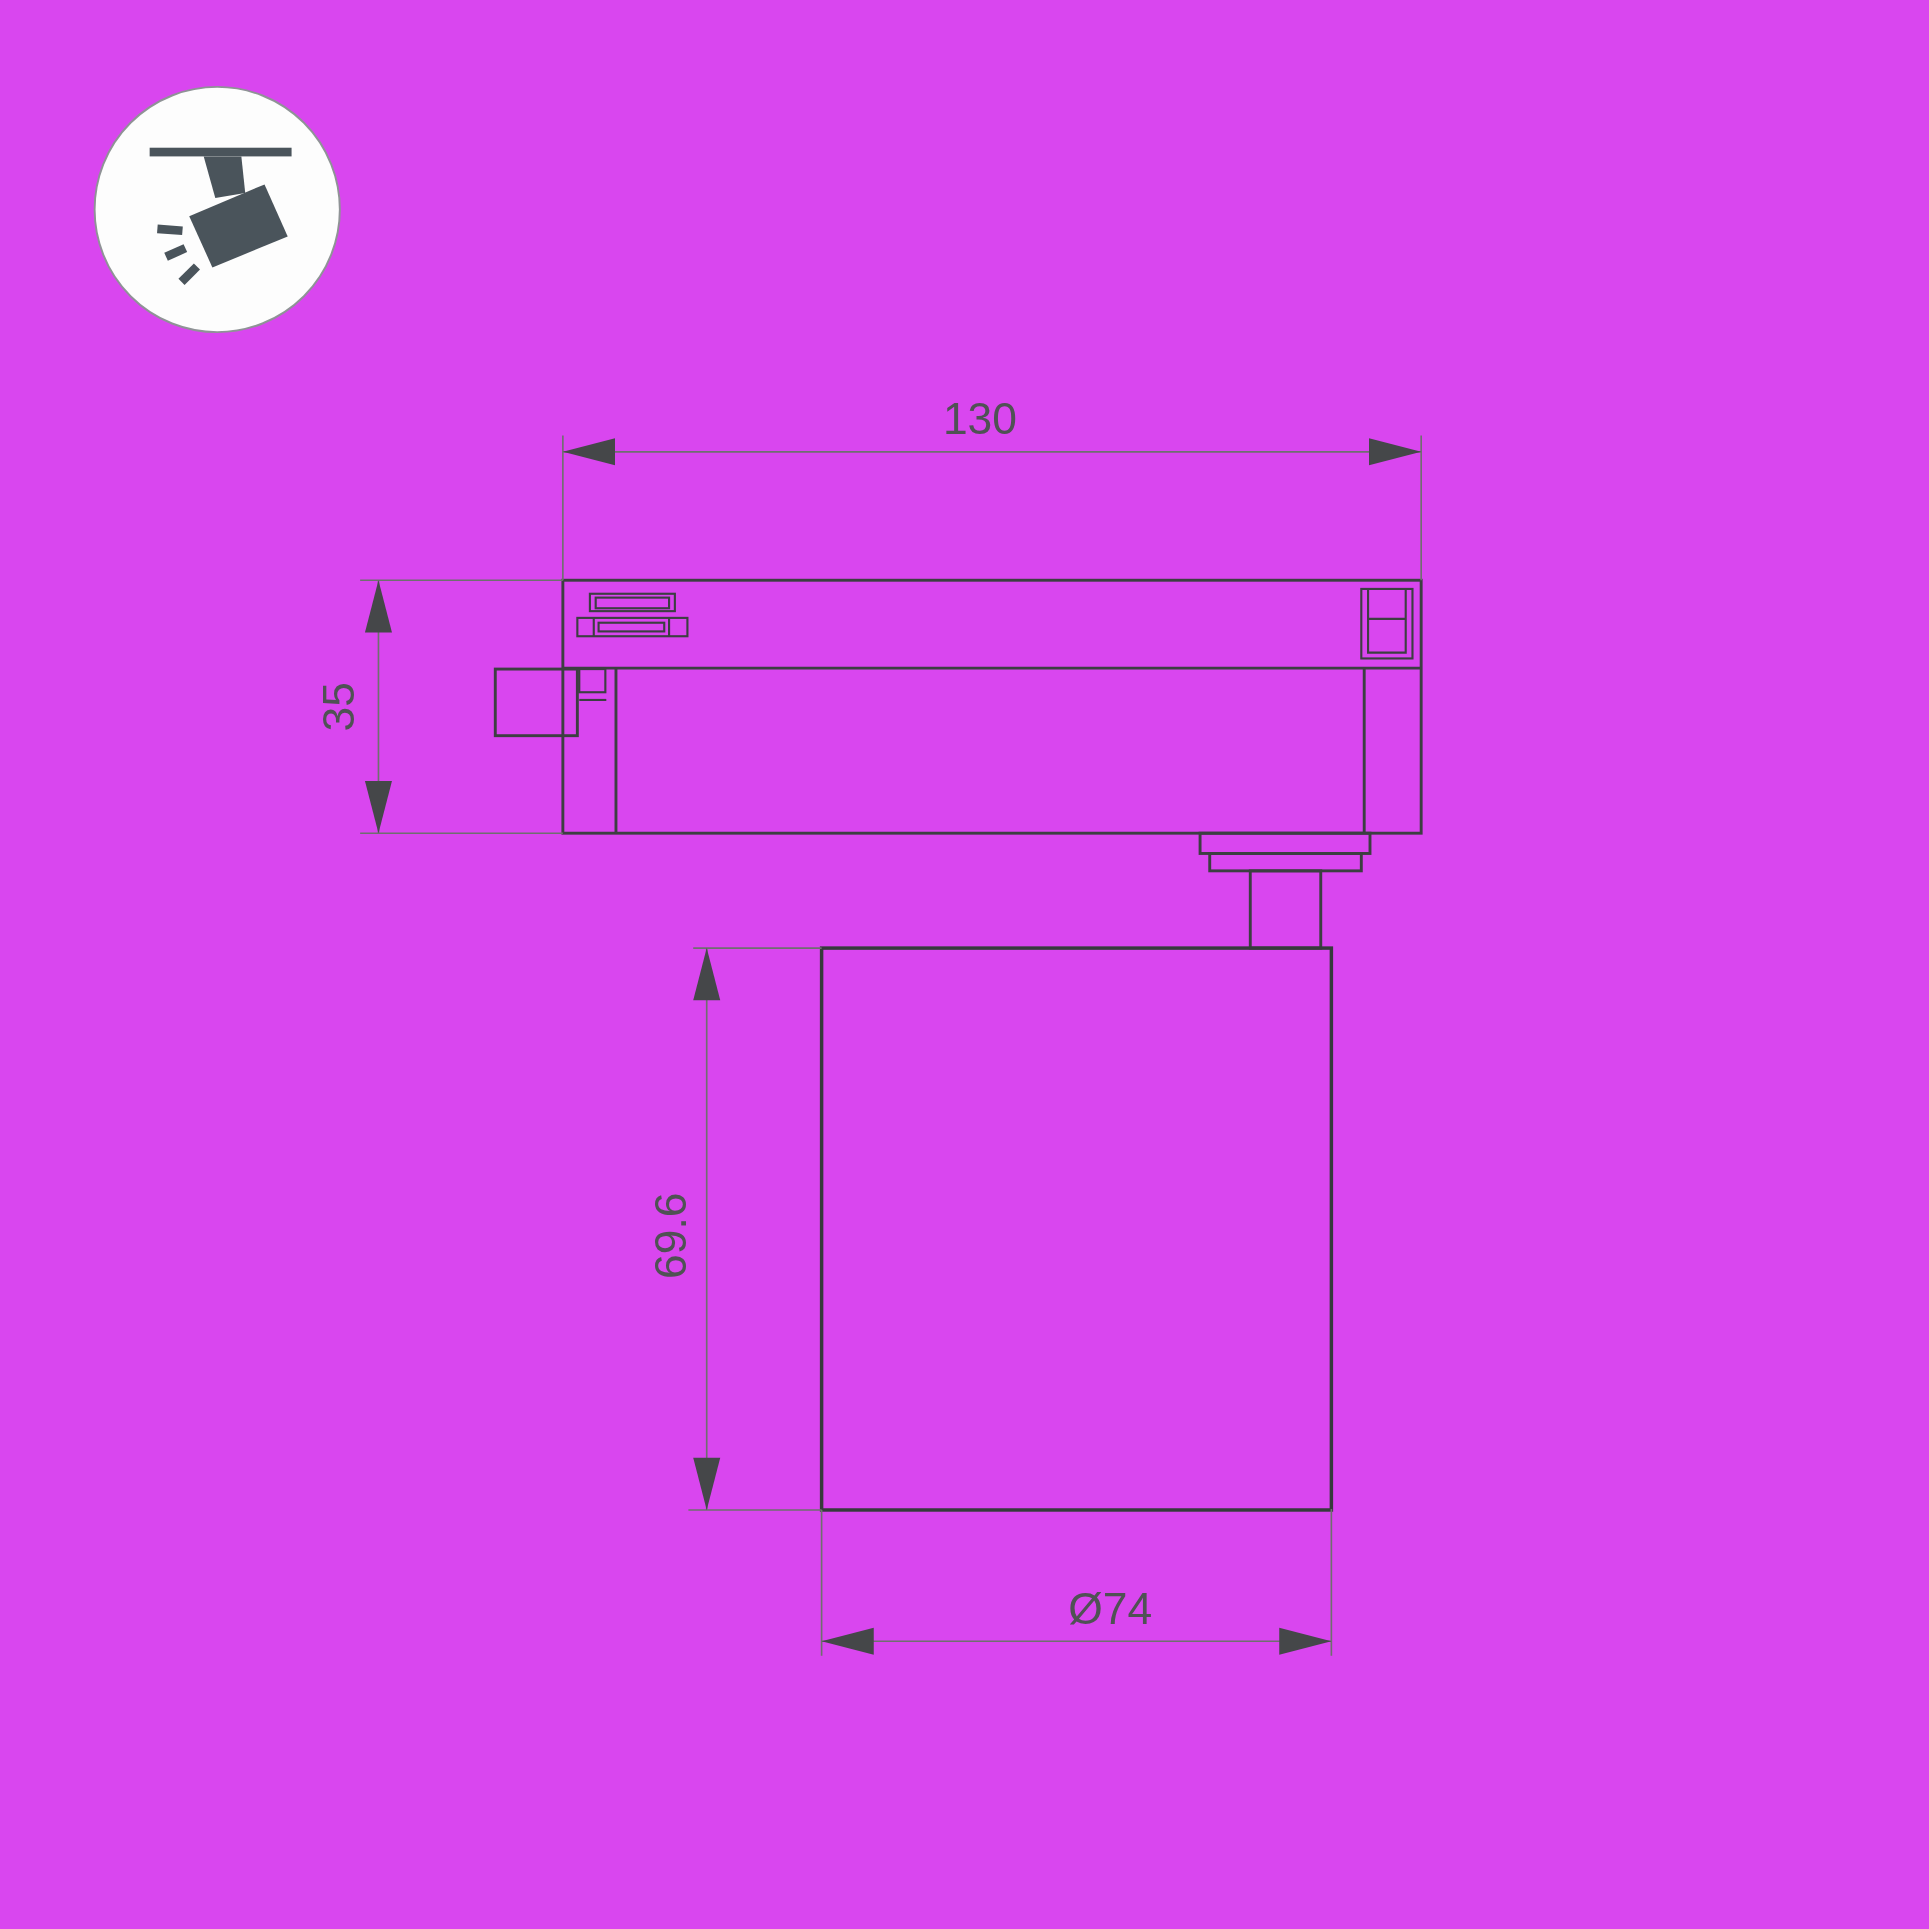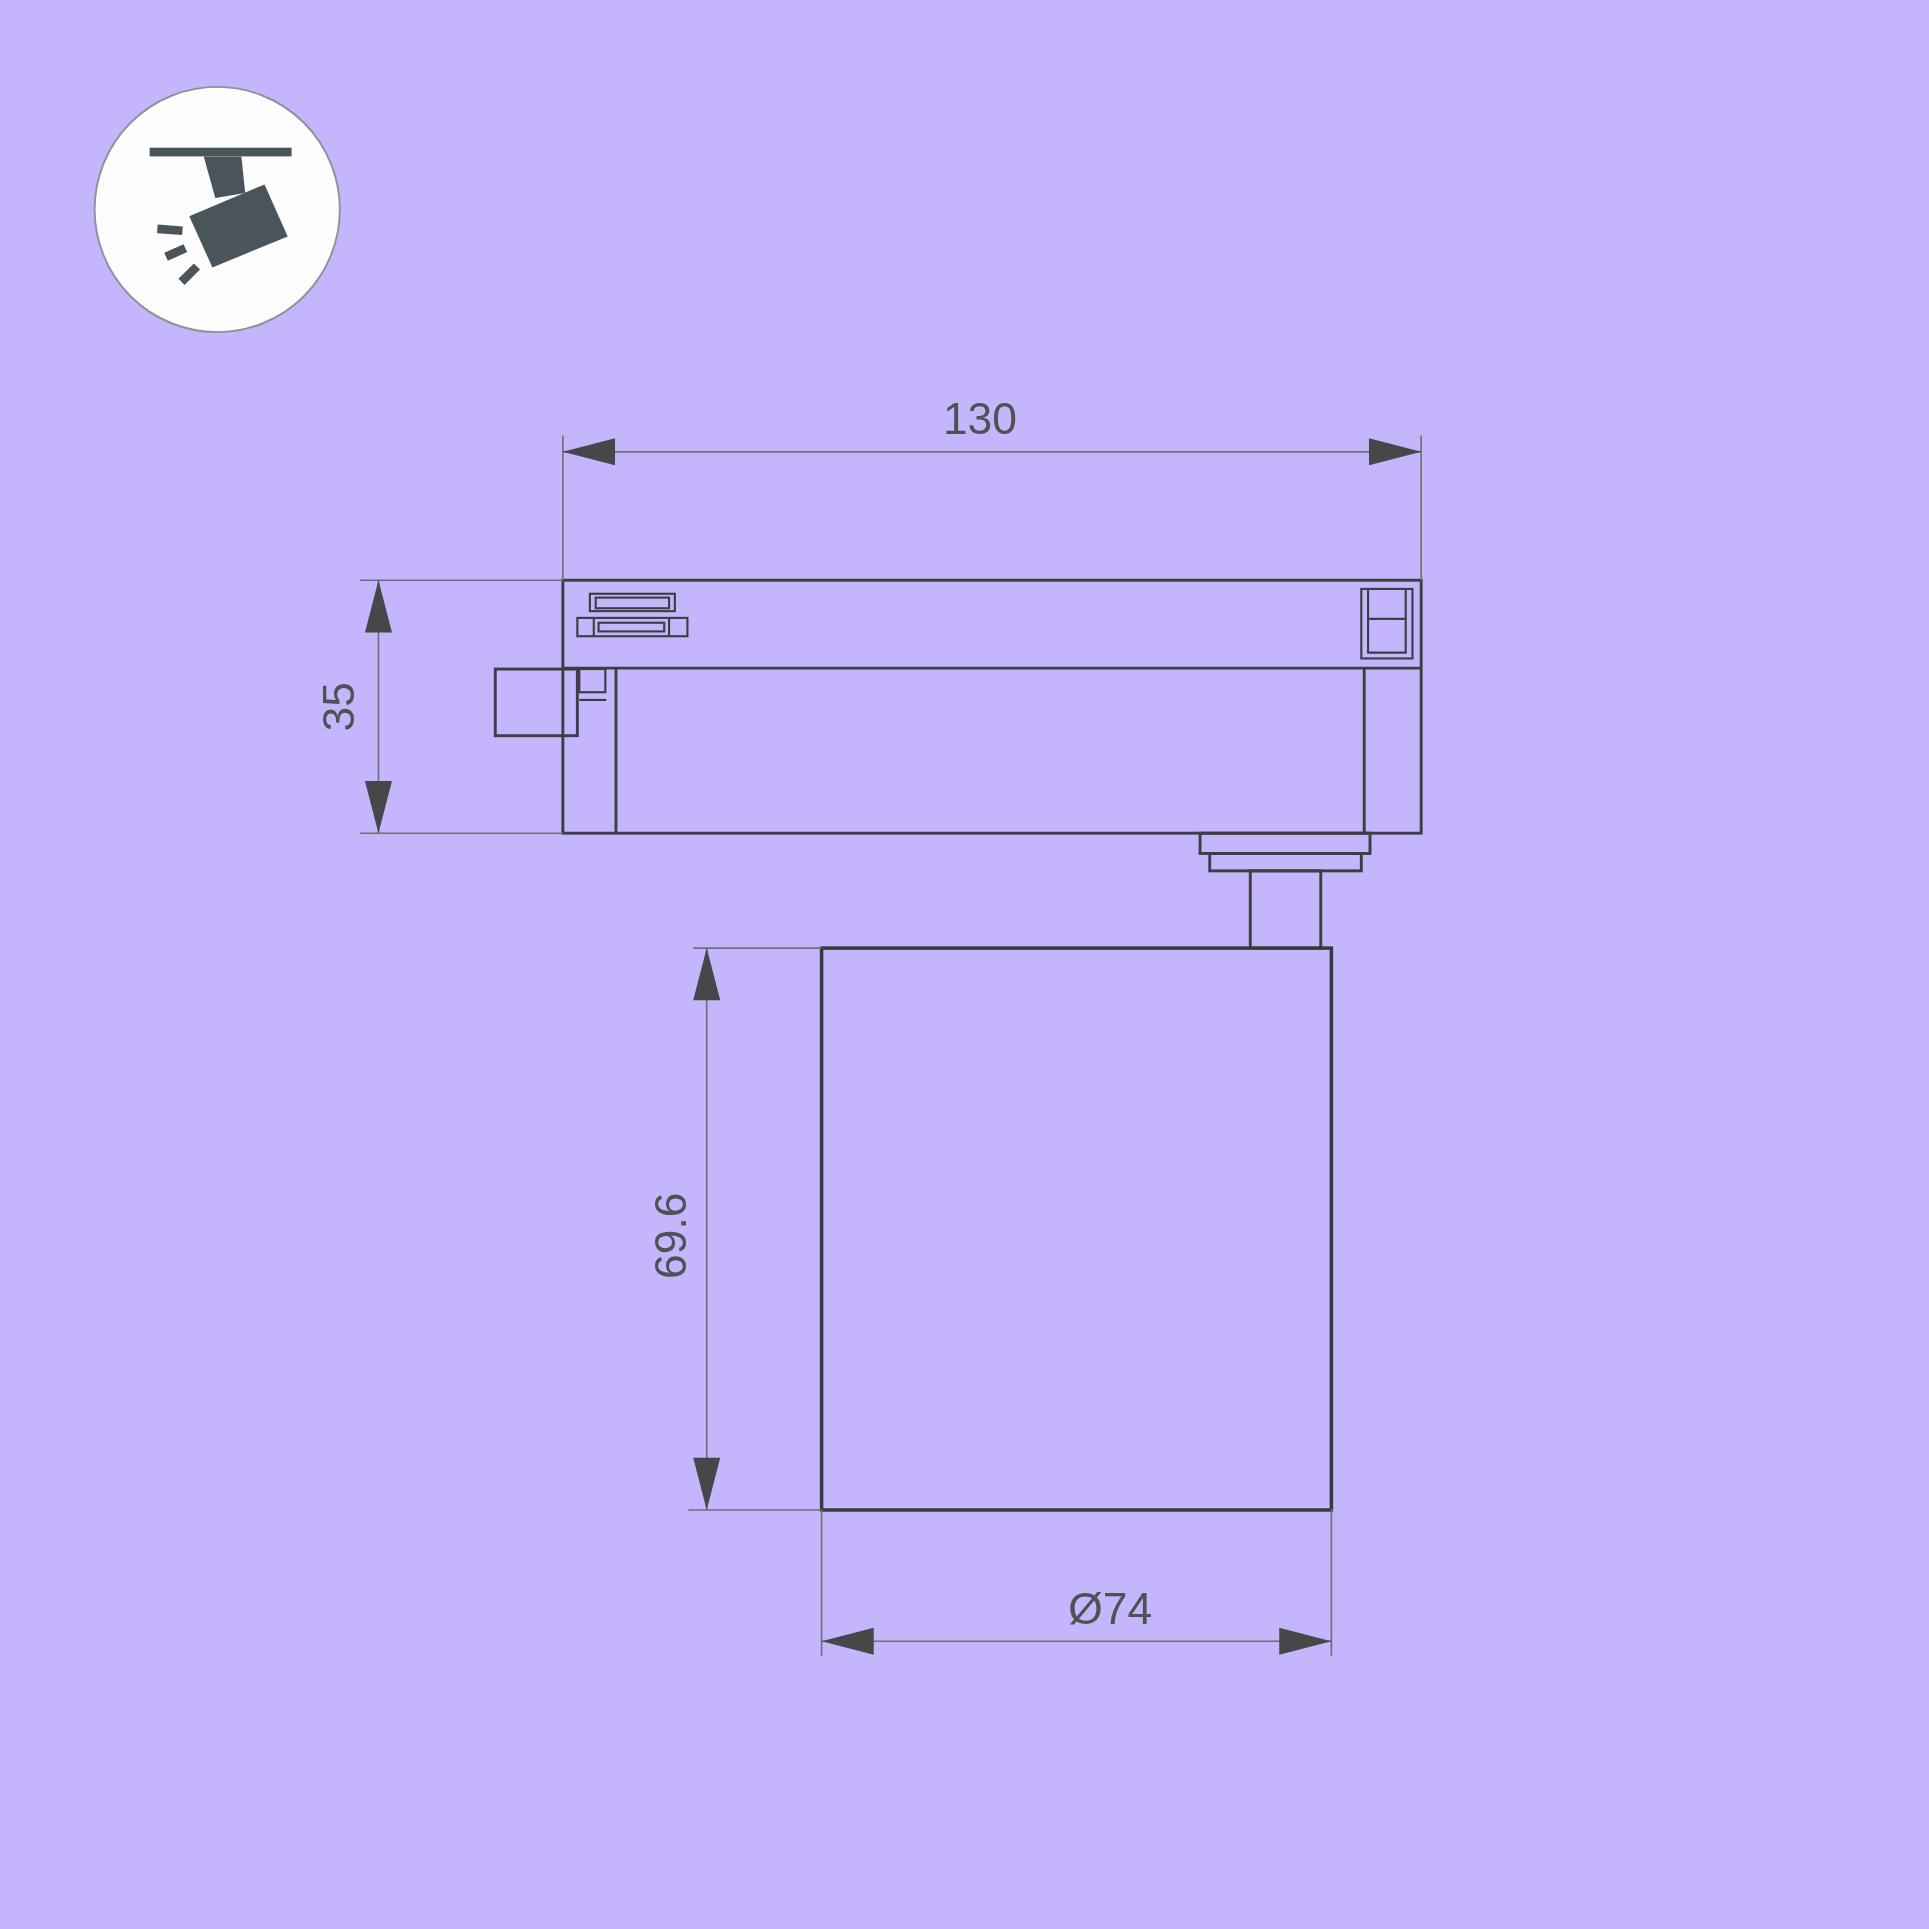--- a/index.html
+++ b/index.html
@@ -4,21 +4,21 @@
 <style>
   html, body {
     margin: 0;
     padding: 0;
     background: #ffffff;
   }
   .canvas {
     position: relative;
     width: 1929px;
     height: 1929px;
-    background: #c4b5fd;
+    background: #d946ef;
     font-family: "Liberation Sans", sans-serif;
     overflow: hidden;
   }
   .canvas svg {
     position: absolute;
     inset: 0;
     display: block;
   }
   text {
     font-family: "Liberation Sans", "DejaVu Sans", sans-serif;

